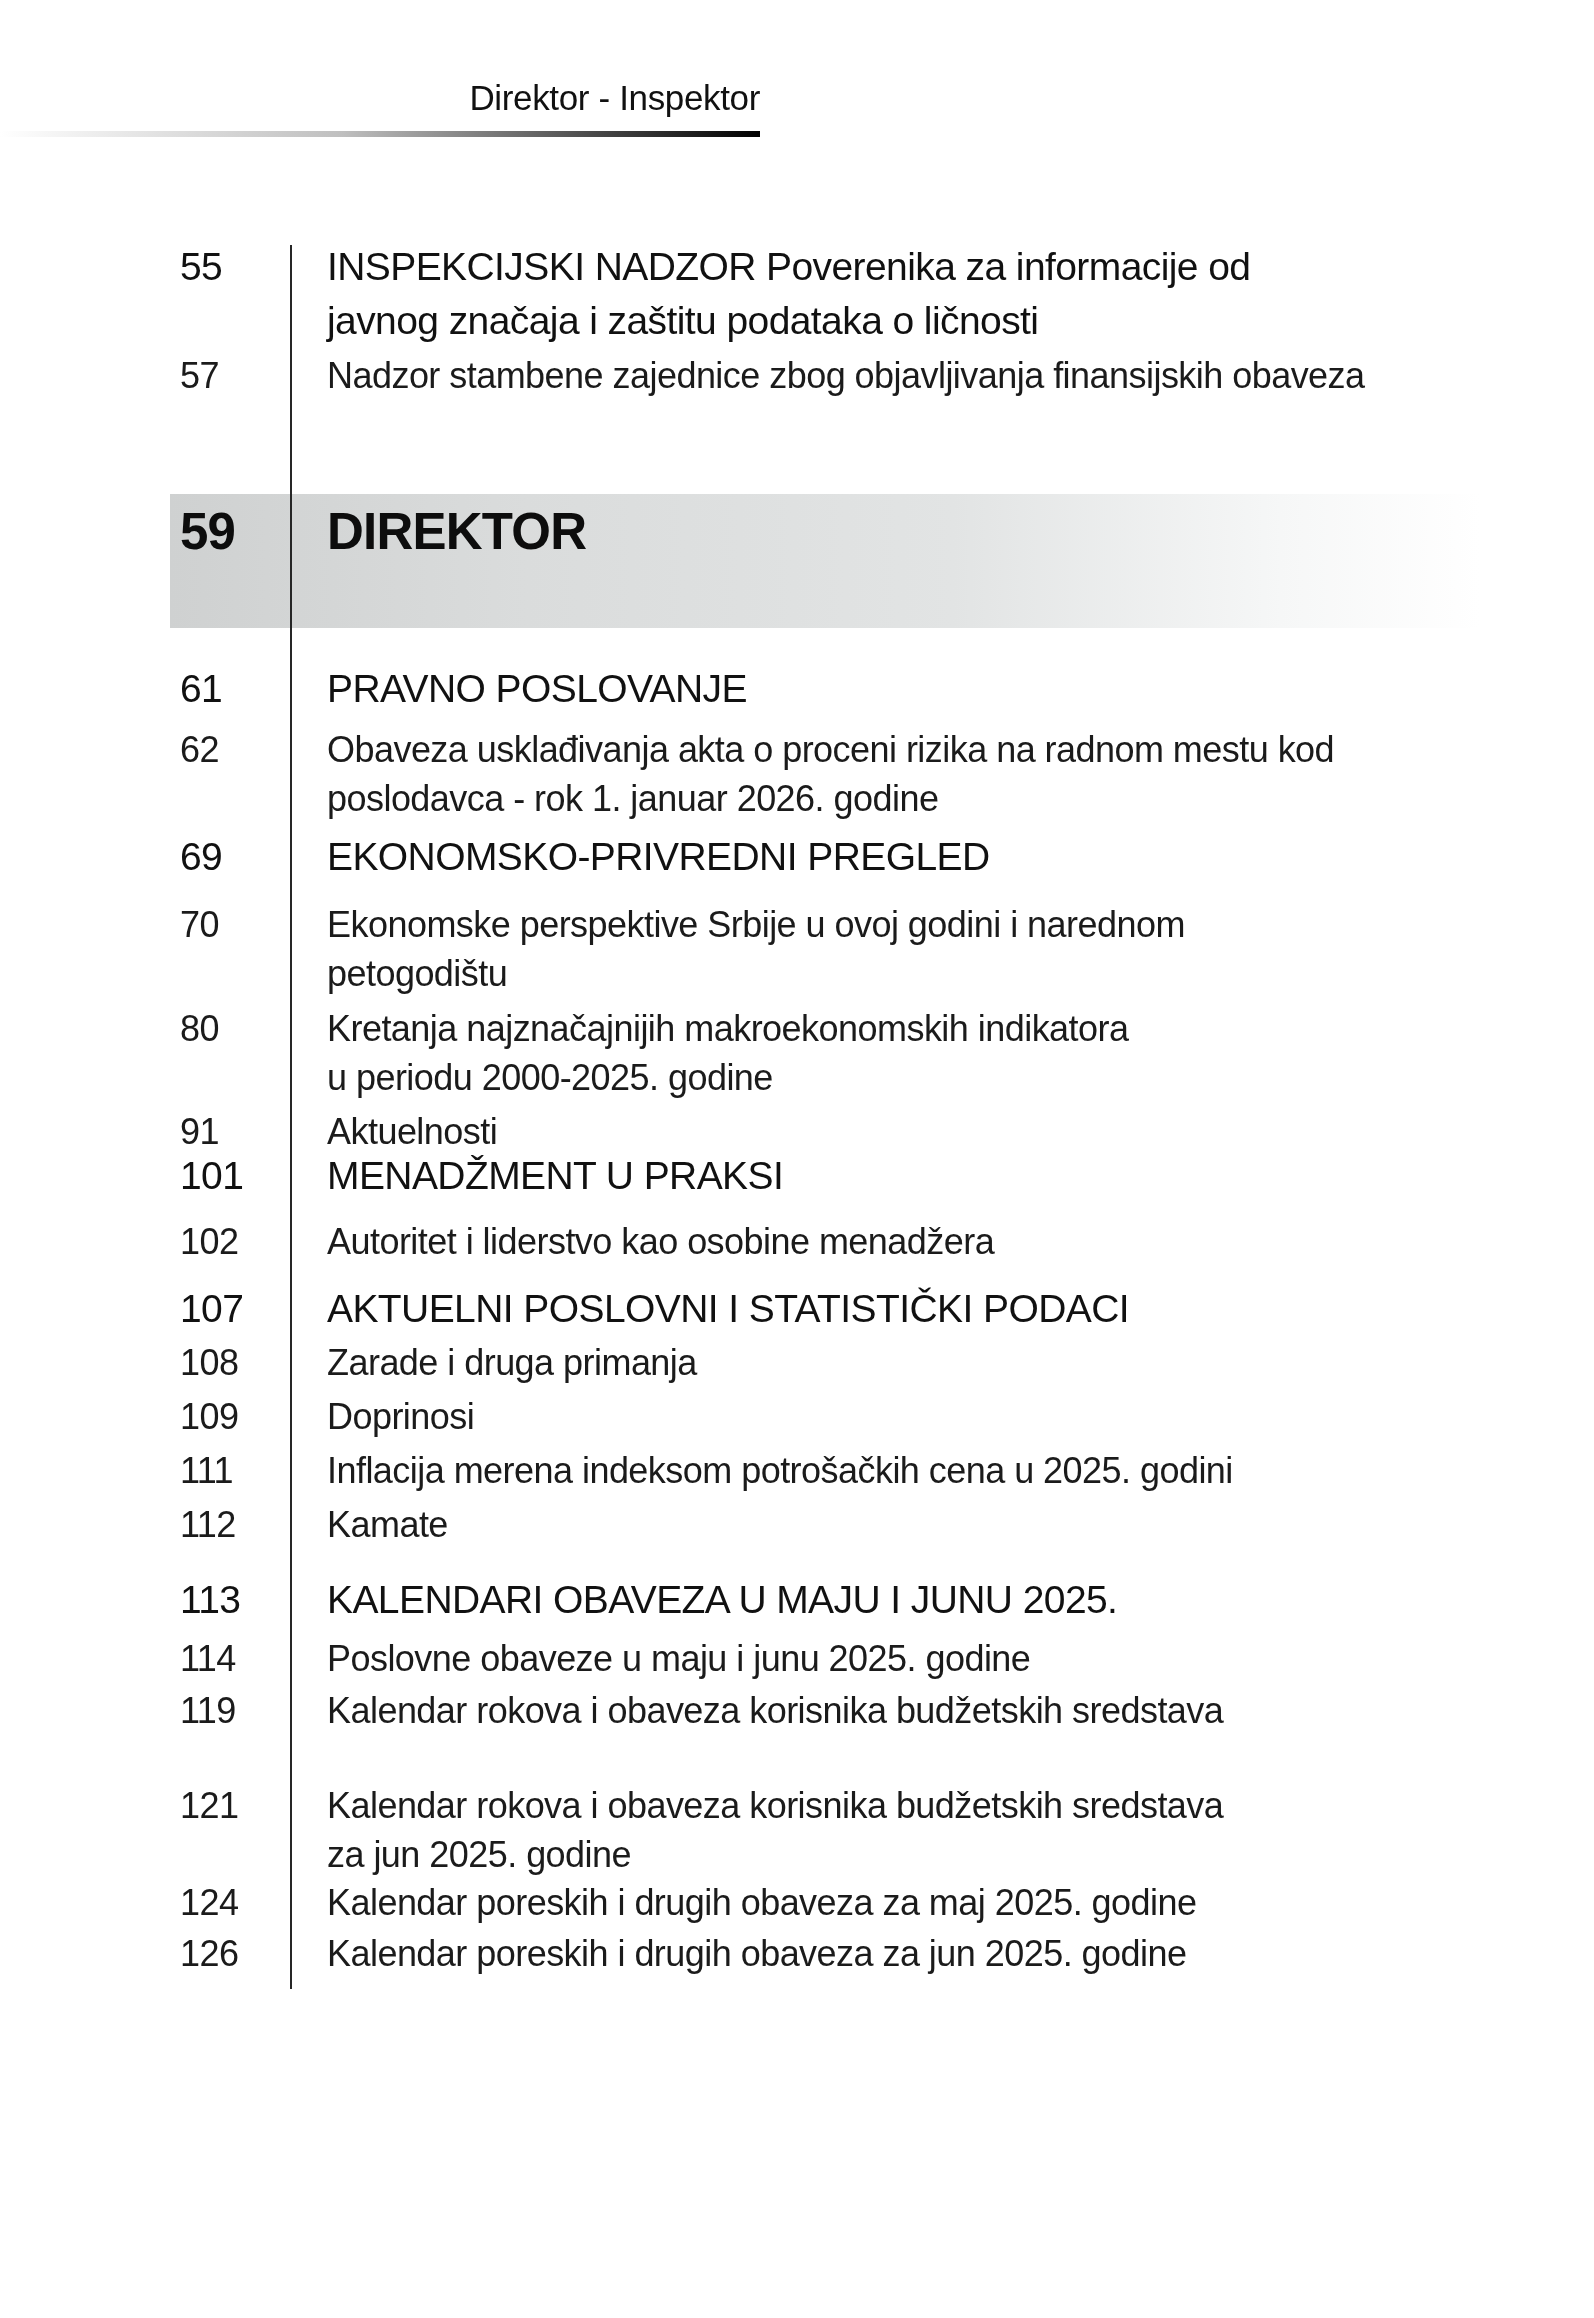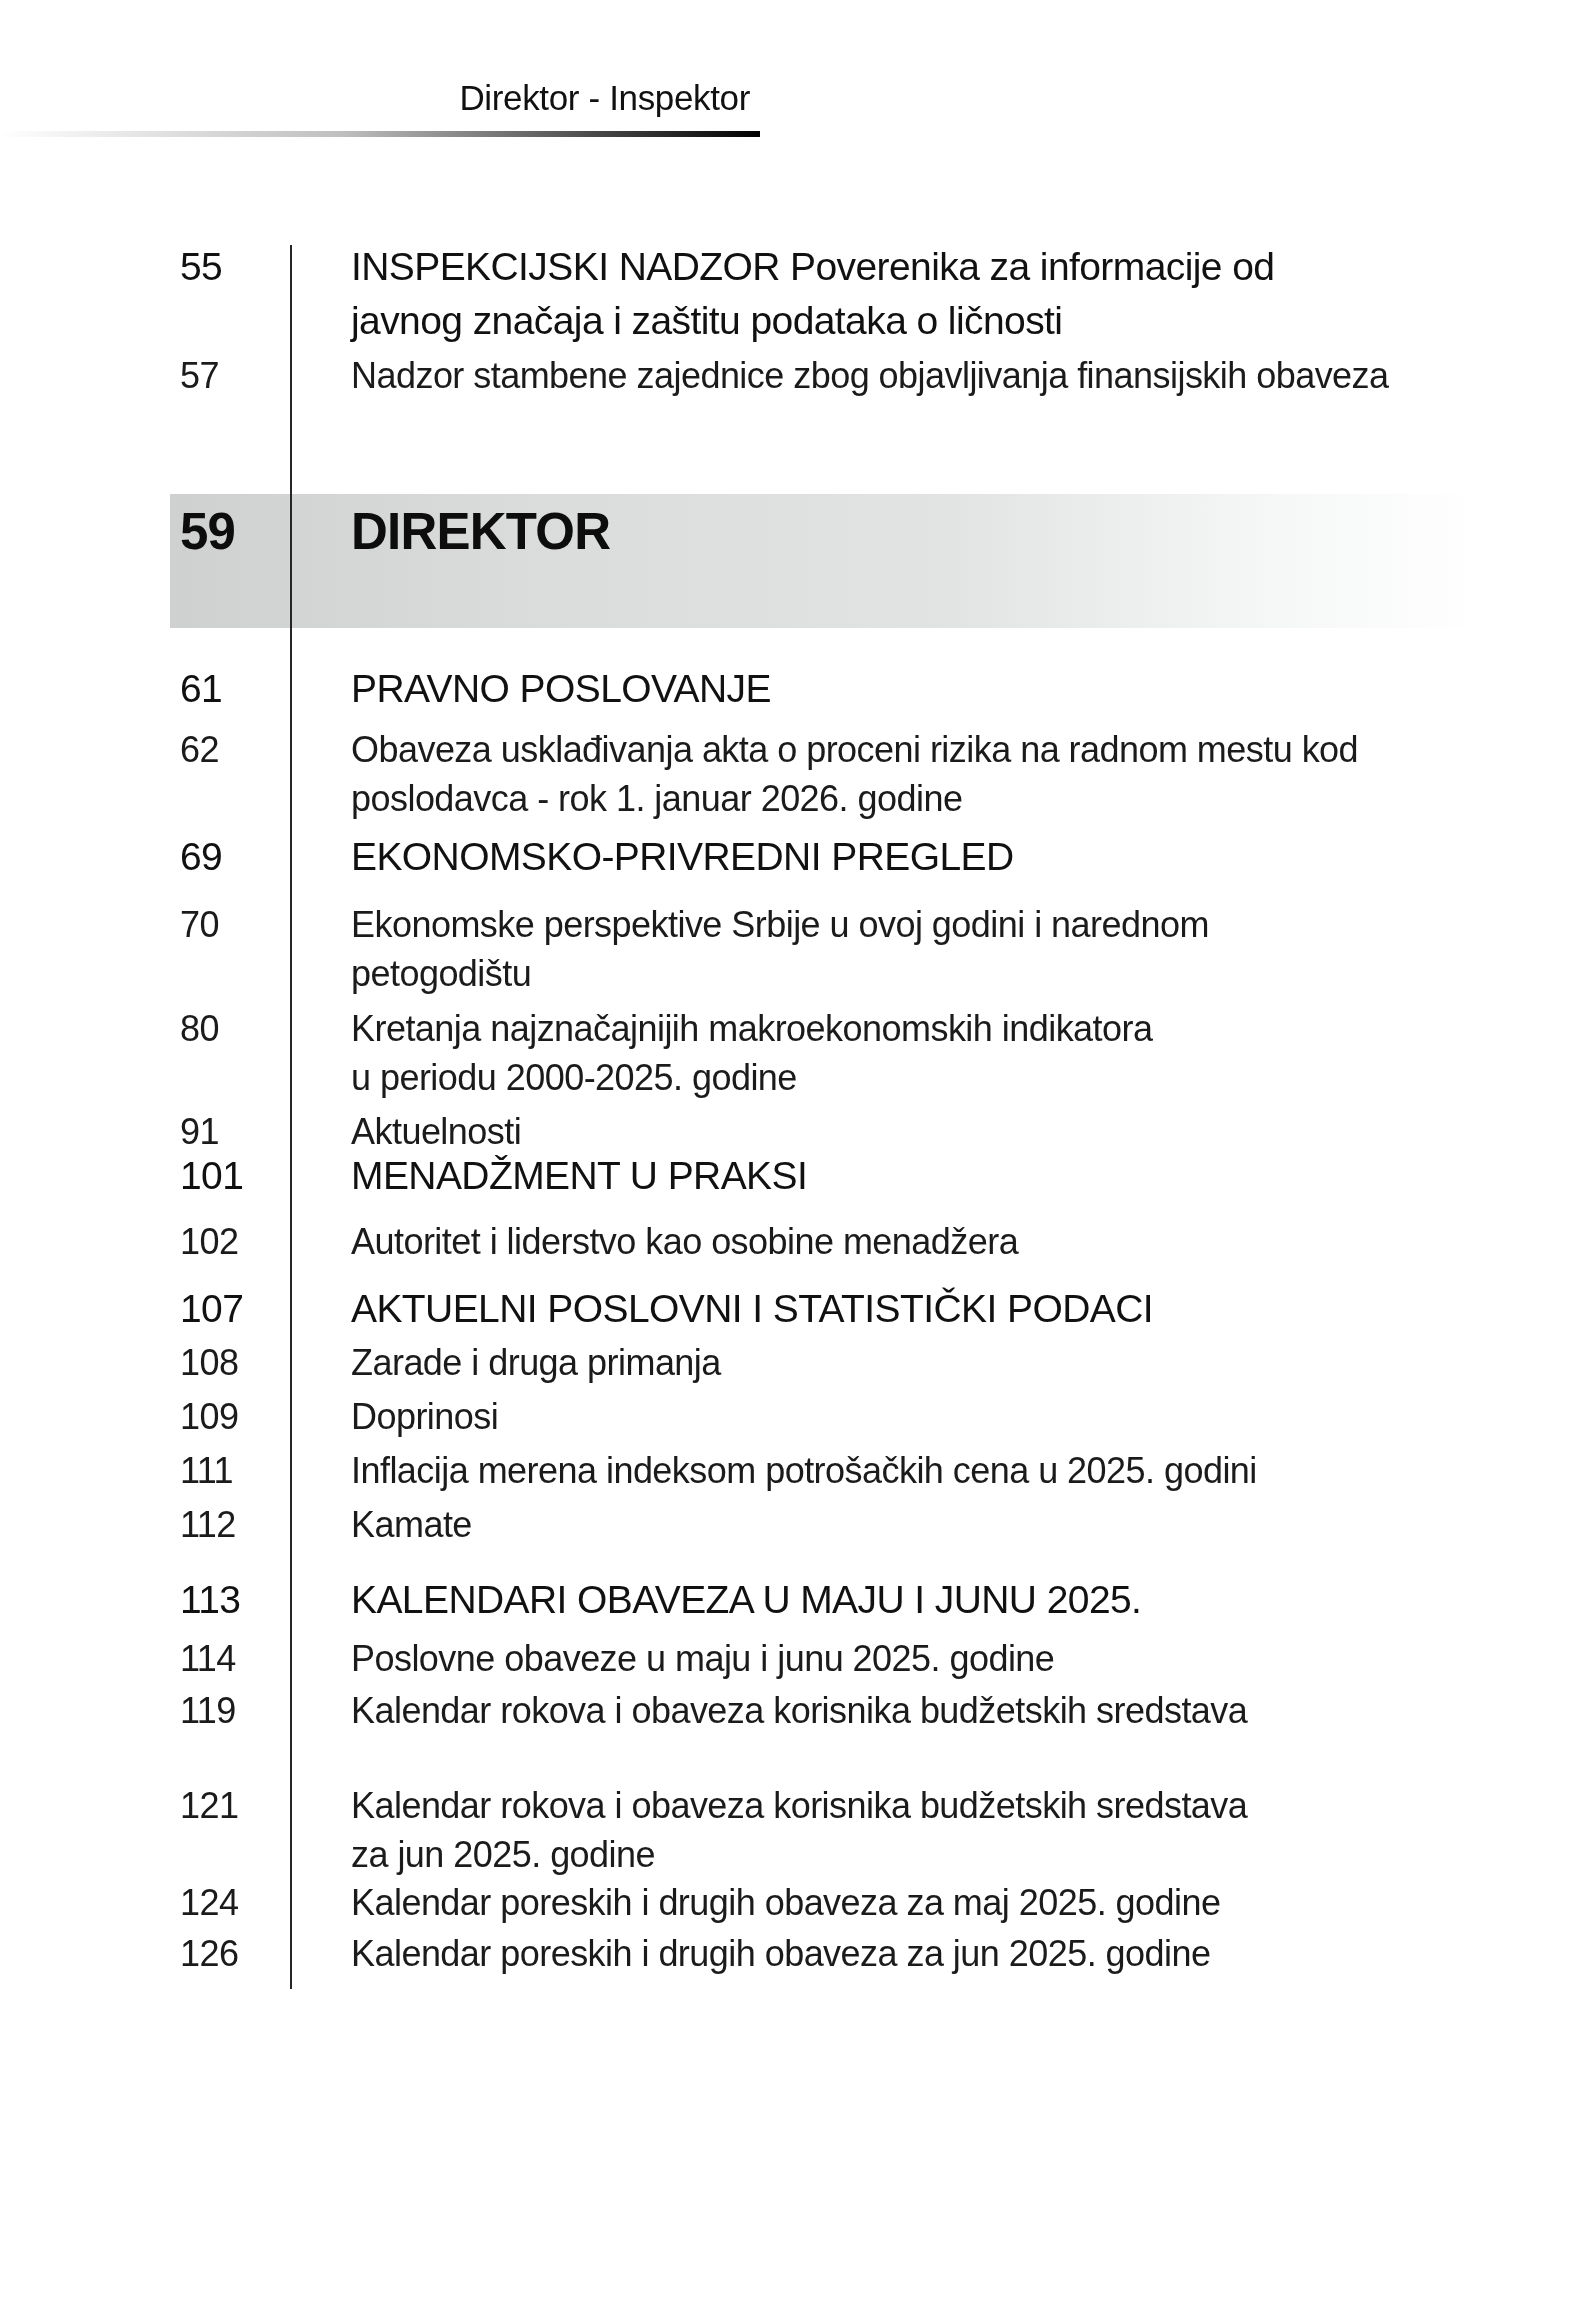--- a/index.html
+++ b/index.html
@@ -13,21 +13,21 @@
     height: 2319px;
     background: #ffffff;
     overflow: hidden;
     font-family: "Liberation Sans", sans-serif;
     color: #141414;
   }
   
   .header-title {
     position: absolute;
     top: 75px;
-    left: 2px;
+    left: 12px;
     width: 748px;
     text-align: right;
     font-size: 35px;
     line-height: 46px;
     letter-spacing: -0.01em;
     color: #111111;
     white-space: nowrap;
   }
   .header-rule {
     position: absolute;
@@ -69,21 +69,20 @@
     position: absolute;
     left: 180px;
     top: 0;
     white-space: nowrap;
   }
   .row .title {
     position: absolute;
     left: 327px;
     right: 16.4px;
     top: 0;
-    margin-left: 24px;
   }
   .row .tline {
     white-space: nowrap;
   }
   .row.sub {
     font-size: 36px;
     line-height: 49px;
     font-weight: 400;
     color: #1b1b1b;
   }

